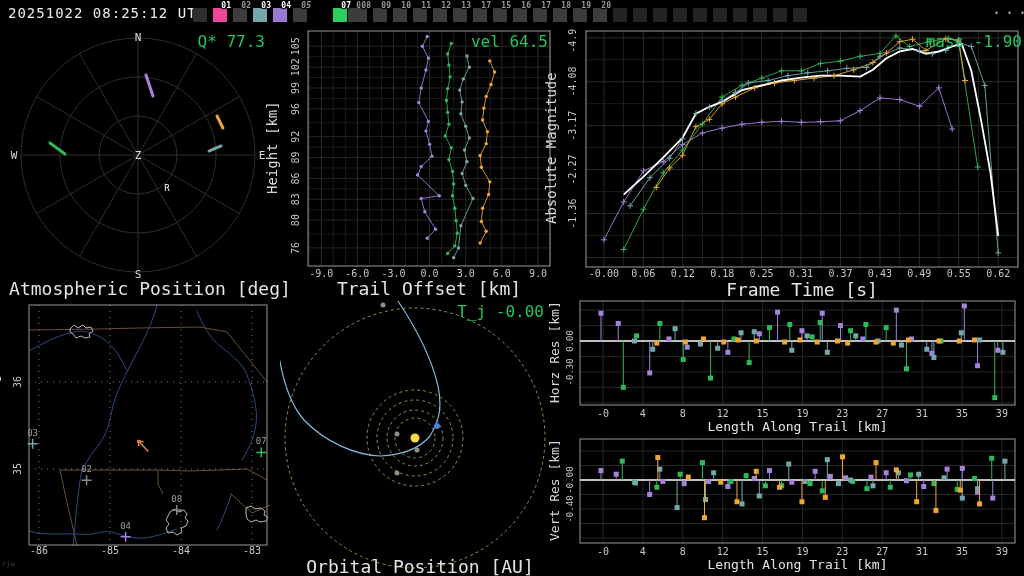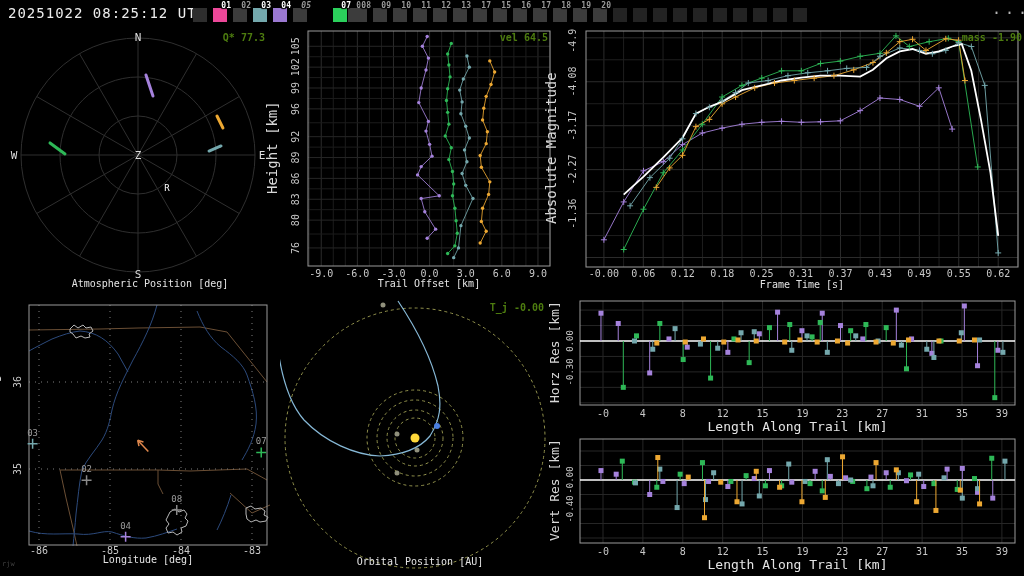--- a/index.html
+++ b/index.html
@@ -8,22 +8,22 @@
   #statusbar{position:absolute;left:0;top:0;width:1024px;height:27px;}
   #clock{position:absolute;left:8px;top:5px;font-size:14px;letter-spacing:1px;color:#ededed;white-space:pre;}
   #stations{position:absolute;left:0;top:0;width:1024px;height:27px;}
   .sbox{position:absolute;top:8px;width:14px;height:14px;}
   .slab{position:absolute;top:-7px;right:-4px;font-size:8px;font-weight:bold;
         text-shadow:1px 1px 1px #000,-1px -1px 1px #000,1px -1px 1px #000,-1px 1px 1px #000;}
   #overflow{position:absolute;left:992px;top:0px;font-size:15px;color:#b5b5b5;letter-spacing:4px;cursor:default;}
   .panel{position:absolute;}
   .panel svg{position:absolute;left:0;top:0;}
   svg text{font-family:"DejaVu Sans Mono",monospace;}
-  .corner{position:absolute;top:4px;font-size:10px;color:#4d7c0f;white-space:pre;font-weight:bold;}
-  .ptitle{position:absolute;text-align:center;font-size:10px;color:#e4e4e4;white-space:pre;}
+  .corner{position:absolute;top:4px;font-size:16px;color:#22c55e;white-space:pre;}
+  .ptitle{position:absolute;text-align:center;font-size:18px;color:#e4e4e4;white-space:pre;}
   .vlab{position:absolute;transform:rotate(-90deg);transform-origin:0 100%;white-space:nowrap;
         font-size:14px;color:#d8d8d8;height:17px;line-height:17px;}
   .vlab.small{font-size:13px;height:16px;line-height:16px;}
   #watermark{position:absolute;left:2px;top:262px;font-size:7px;color:#3f3f3f;}
 </style>
 </head>
 <body>
 
 <div id="app">
 
@@ -465,21 +465,20 @@
         <path d="M120.61999999999992 238.8600000000001H130.61999999999992M125.61999999999992 233.8600000000001V243.8600000000001" stroke="#a582dc" stroke-width="1.5" fill="none"></path>
         <text x="125.61999999999992" y="230.8600000000001" text-anchor="middle" font-size="9" fill="#9a9a9a">04</text>
         <path d="M171.73999999999984 211.8899999999999H181.73999999999984M176.73999999999984 206.8899999999999V216.8899999999999" stroke="#8a8a8a" stroke-width="1.5" fill="none"></path>
         <text x="176.73999999999984" y="203.8899999999999" text-anchor="middle" font-size="9" fill="#9a9a9a">08</text>
         <path d="M256.2299999999997 154.4700000000002H266.2299999999997M261.2299999999997 149.4700000000002V159.4700000000002" stroke="#2eb857" stroke-width="1.5" fill="none"></path>
         <text x="261.2299999999997" y="146.4700000000002" text-anchor="middle" font-size="9" fill="#9a9a9a">07</text>
         <line x1="148.34000000000043" y1="153.59999999999974" x2="137.69000000000005" y2="142.29000000000013" stroke="#e0884d" stroke-width="1.5"></line>
         <path d="M137.69000000000005 142.29000000000013L143.46641923926433 143.9126462252315M137.69000000000005 142.29000000000013L138.96281435174822 148.15344127846313" stroke="#e0884d" stroke-width="1.5" fill="none"></path>
       </svg>
     <div class="vlab" style="left:2px;top:169px">Latitude [deg]</div>
-    <div class="ptitle" style="top:256px;left:29px;width:238px">Longitude [deg]</div>
     <div id="watermark">rjw</div>
   </section>
 
   <section class="panel" id="p-orbit" style="left:280px;top:298px;width:280px;height:278px">
     <svg id="svg-orbit" width="280" height="278">
         <circle cx="135" cy="140" r="20" fill="none" stroke="#93934d" stroke-dasharray="3 3"></circle>
         <circle cx="135" cy="140" r="28" fill="none" stroke="#93934d" stroke-dasharray="3 3"></circle>
         <circle cx="135" cy="140" r="38" fill="none" stroke="#93934d" stroke-dasharray="3 3"></circle>
         <circle cx="135" cy="140" r="48" fill="none" stroke="#93934d" stroke-dasharray="3 3"></circle>
         <circle cx="135" cy="140" r="130" fill="none" stroke="#93934d" stroke-dasharray="3 3"></circle>

